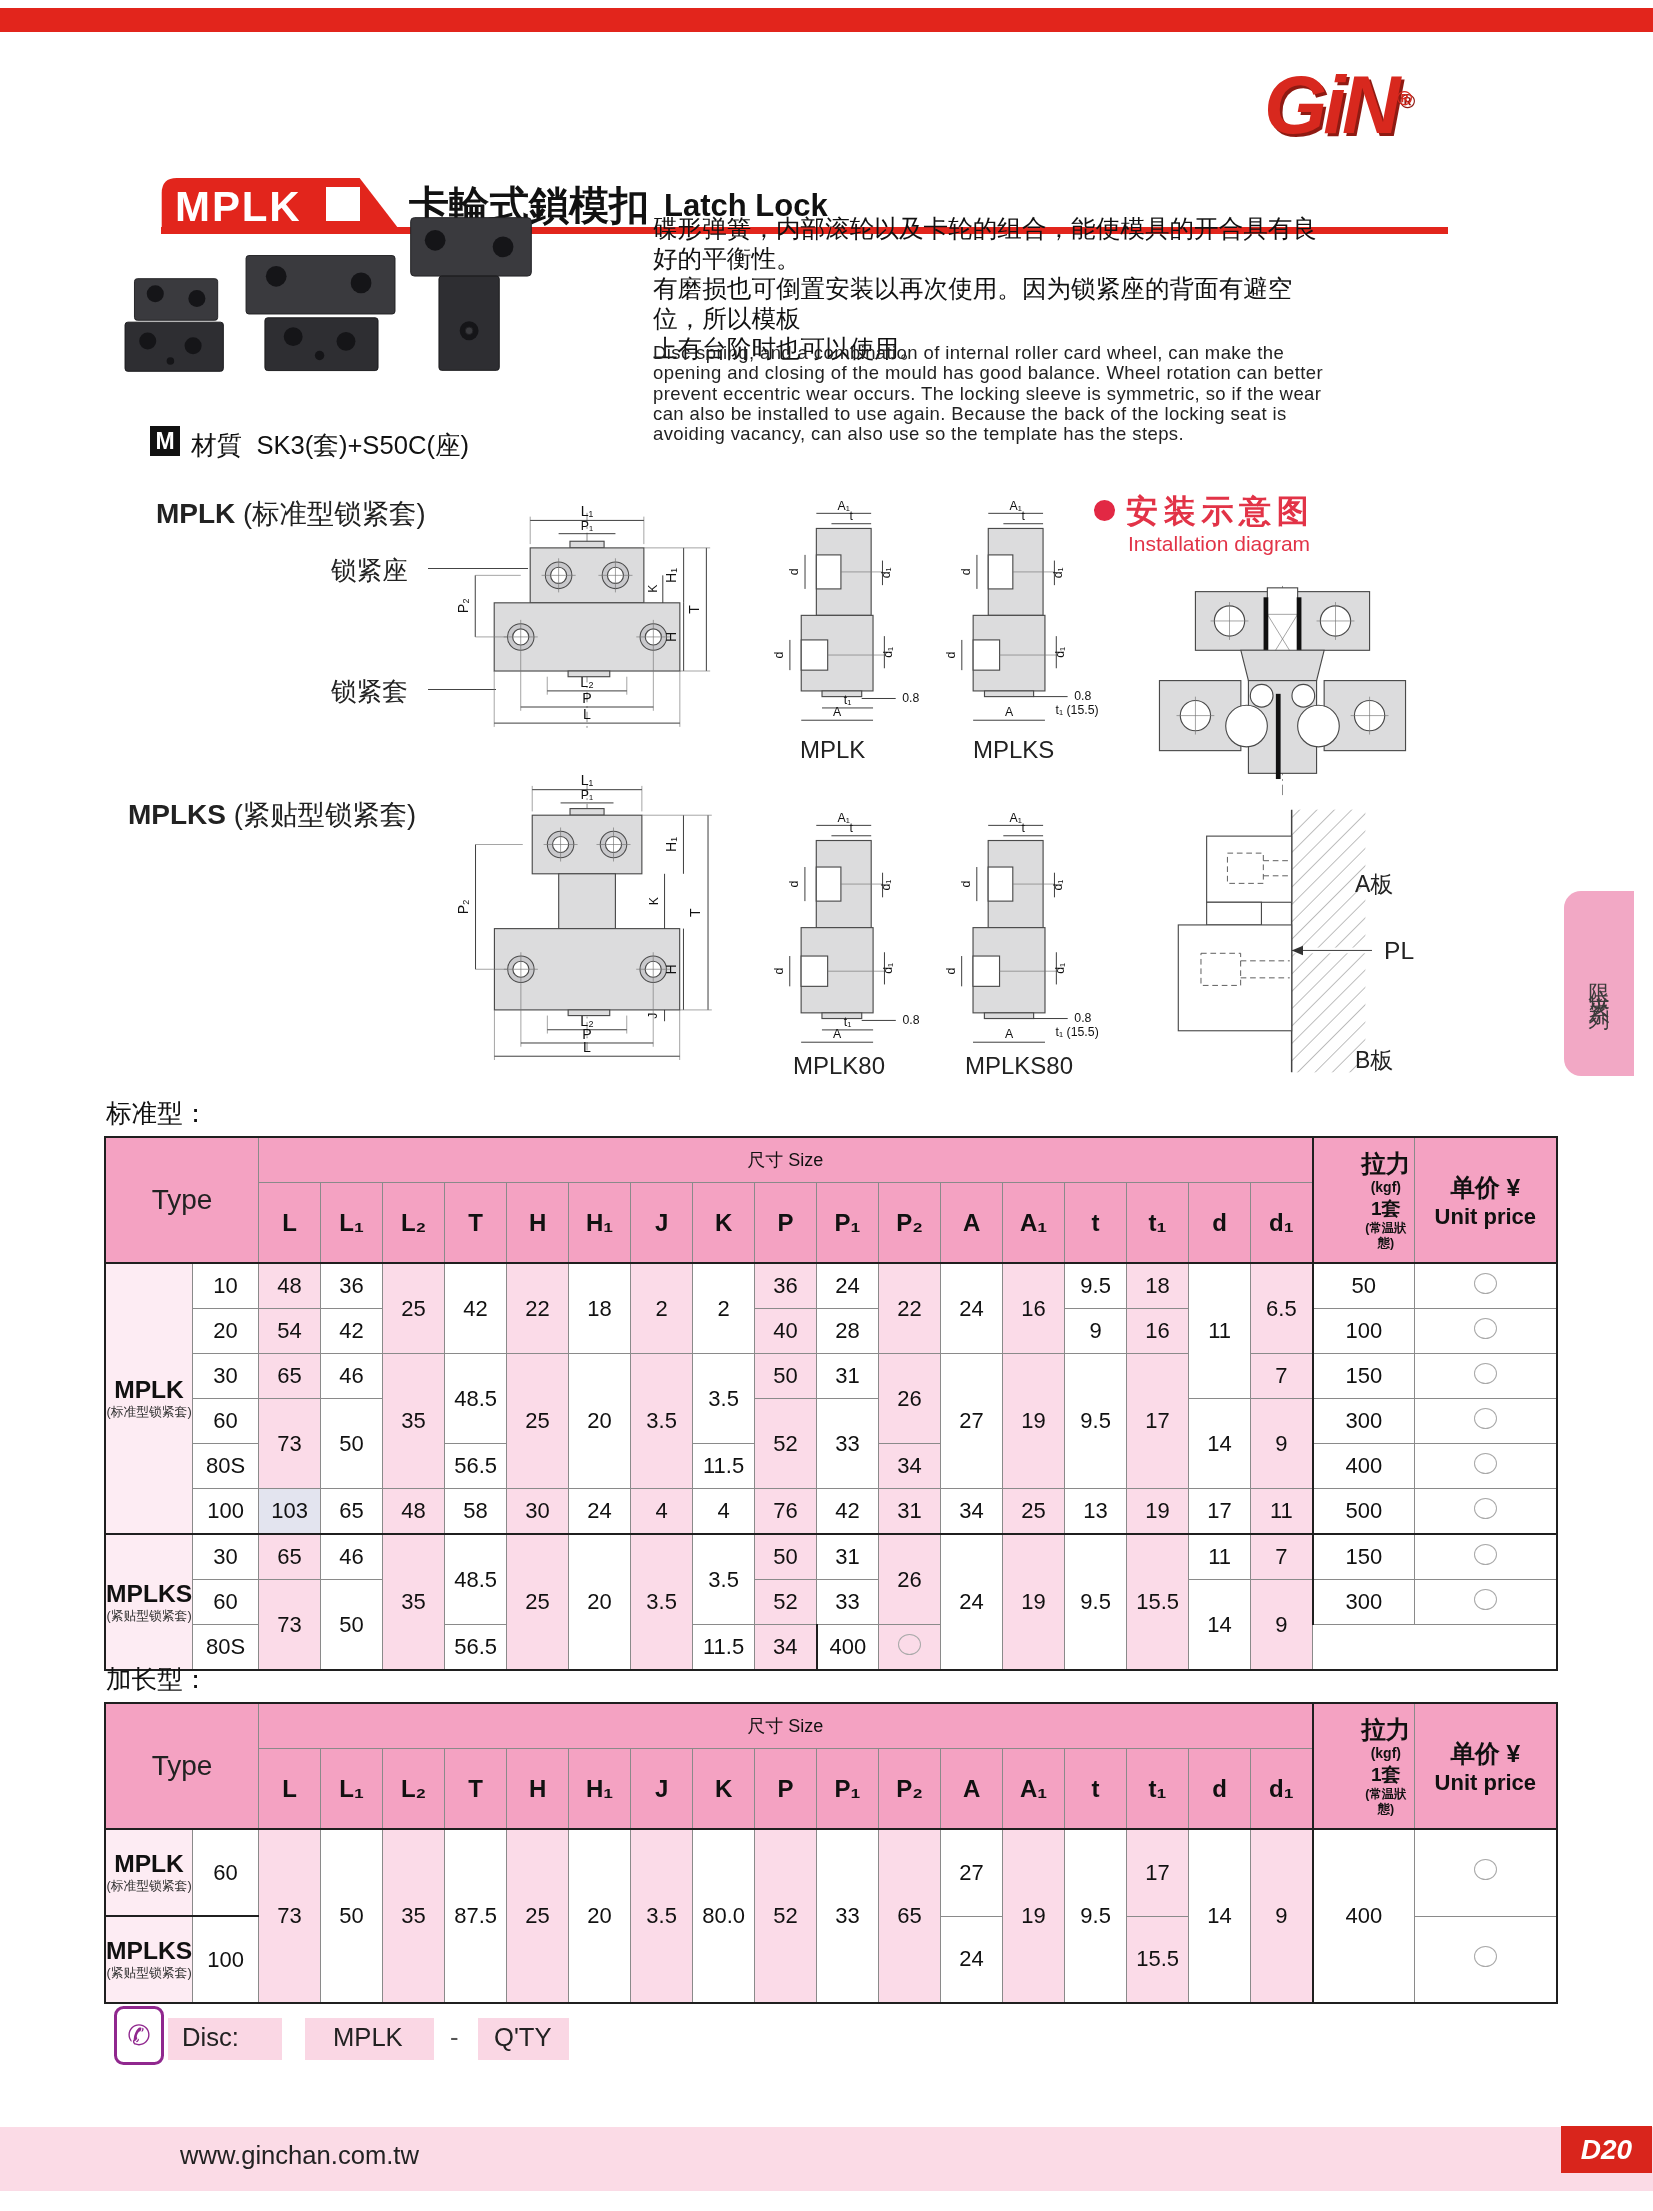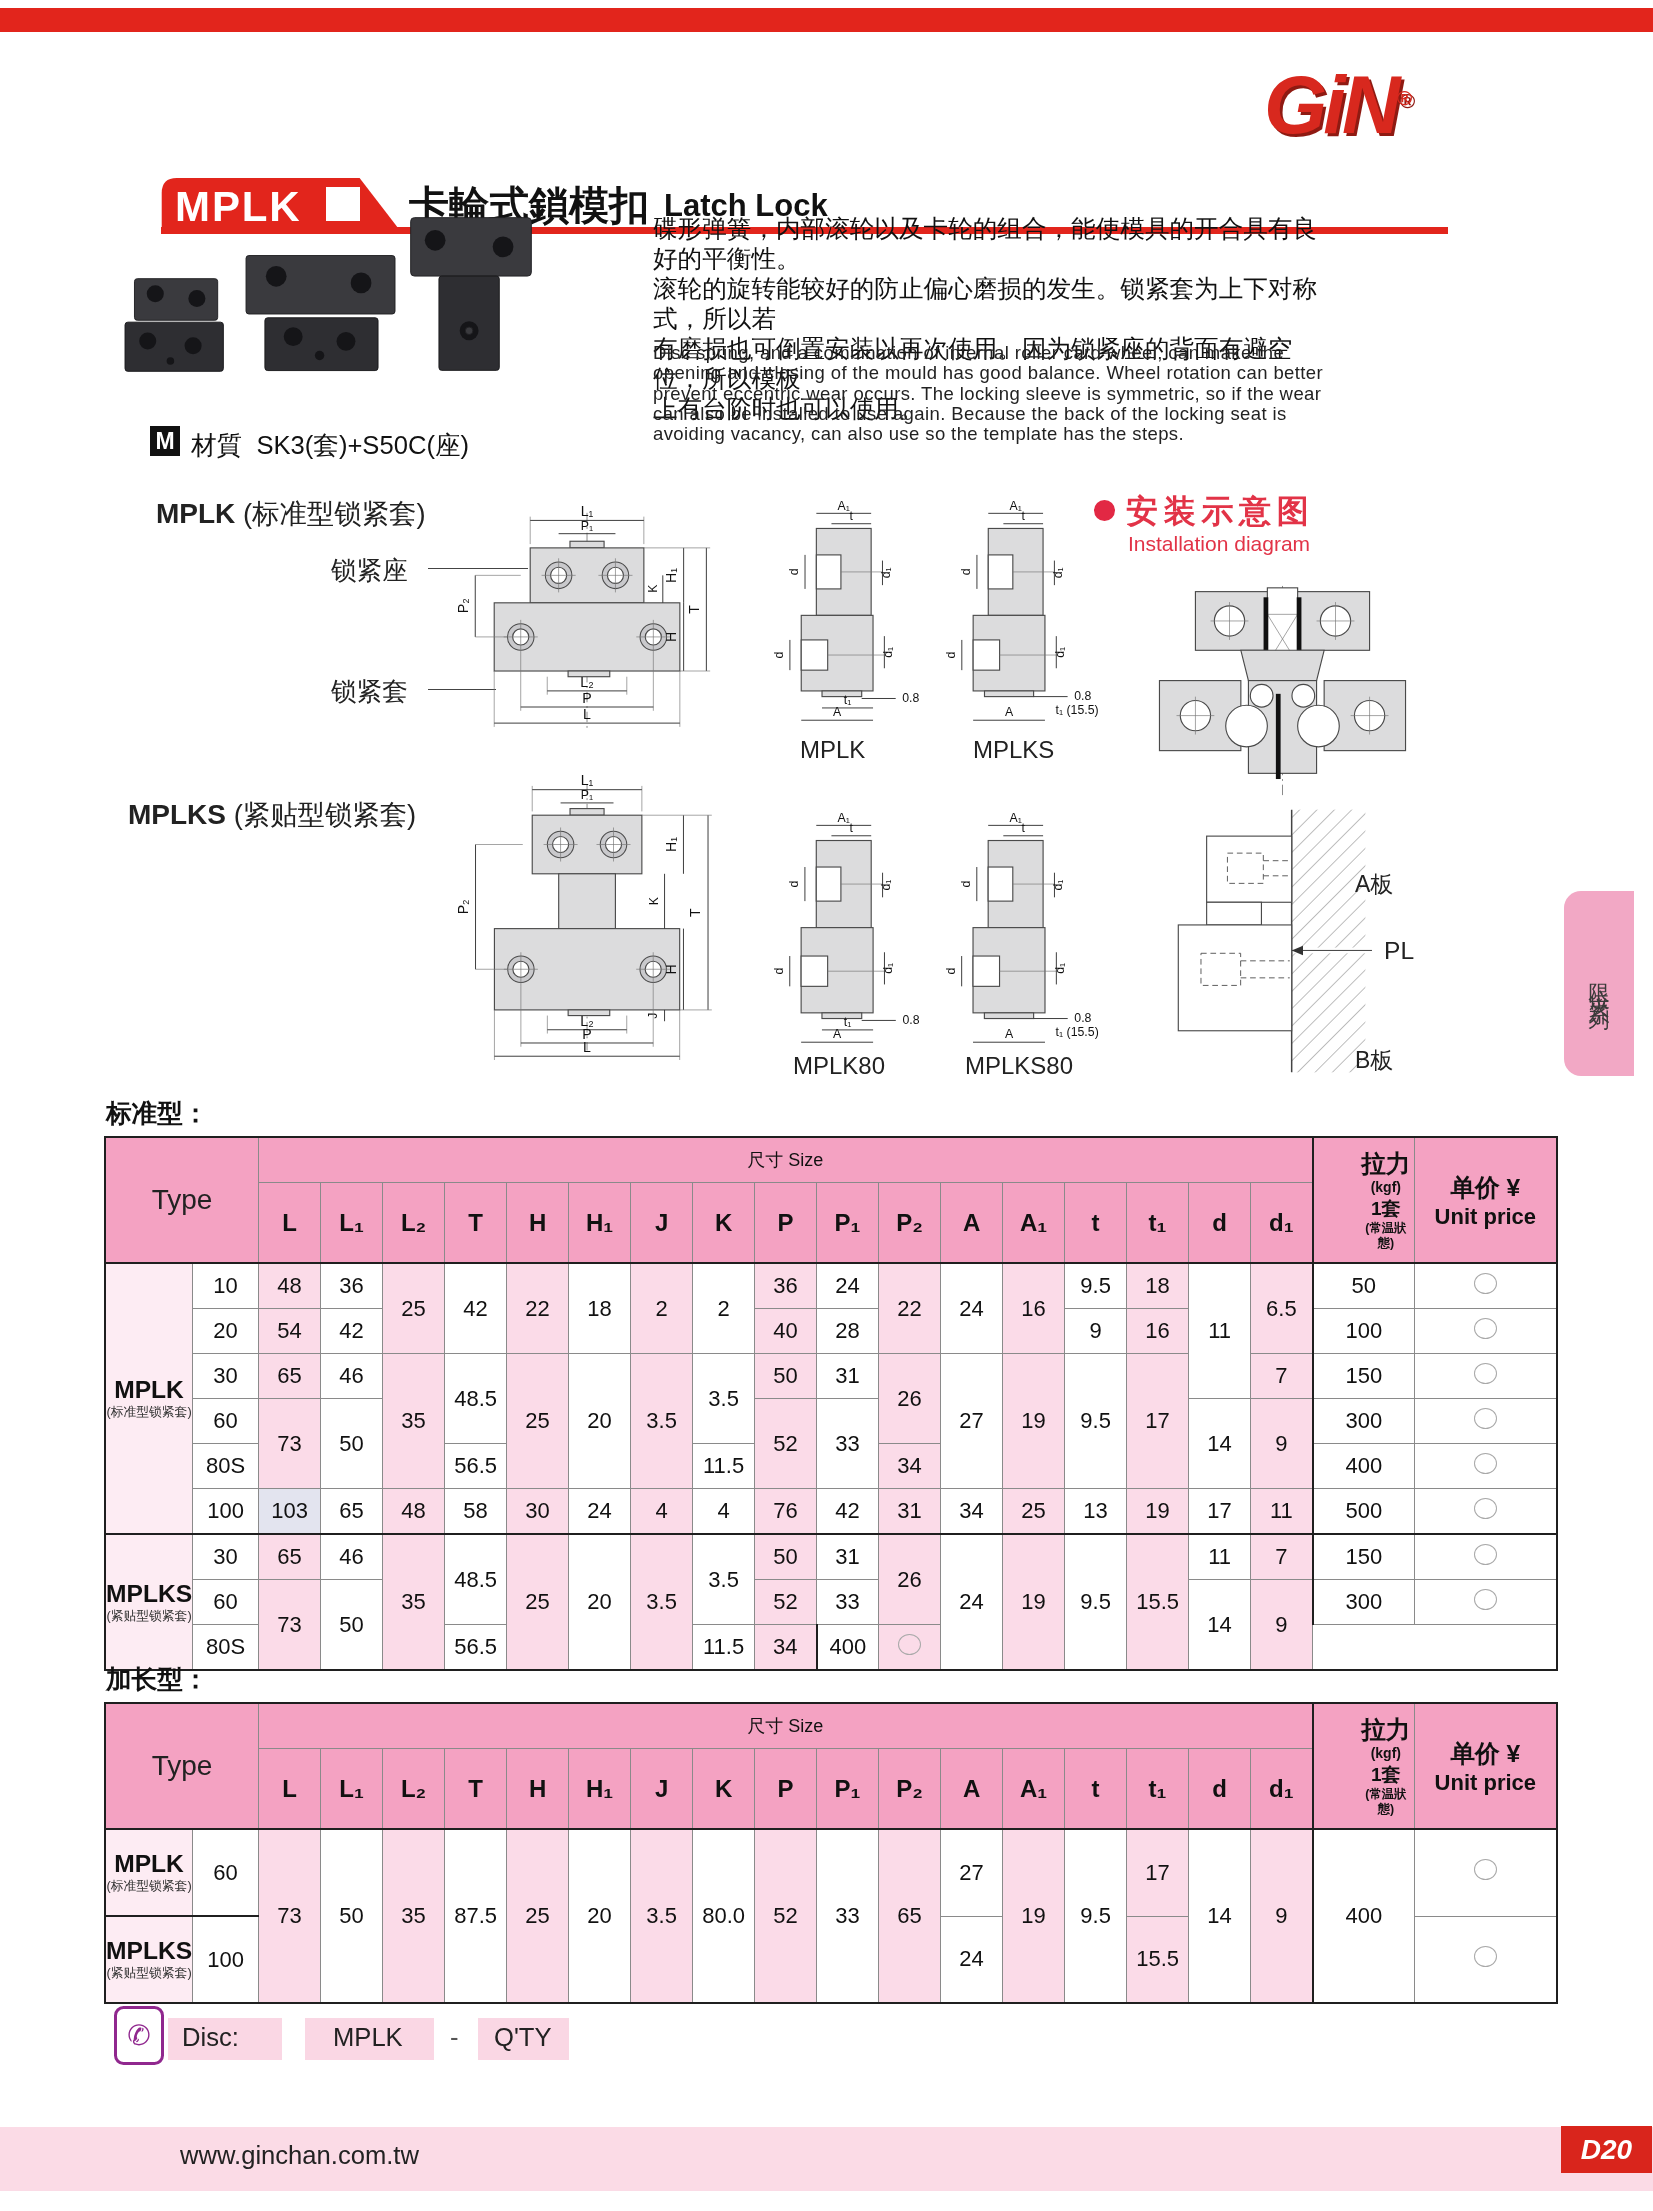--- a/index.html
+++ b/index.html
@@ -36,21 +36,21 @@
   .inst-dot{left:1094px;top:500px;width:21px;height:21px;border-radius:50%;background:#e22844;}
   .inst-zh{left:1126px;top:490px;font-size:32px;font-weight:bold;color:#e23347;letter-spacing:5.7px;}
   .inst-en{left:1128px;top:532px;font-size:21px;color:#e23347;}
   .seclab{font-size:23px;color:#222;}
 
   
   .sidetab{left:1564px;top:891px;width:70px;height:185px;background:#f2a8c5;border-radius:17px 0 0 17px;
            display:flex;align-items:center;justify-content:center;}
   .sidetab div{writing-mode:vertical-rl;text-orientation:upright;font-size:21px;letter-spacing:6.6px;color:#3a3a3a;}
 
-  .seclabel{font-size:25.6px;font-weight:700;color:#111;}
+  .seclabel{font-size:25.6px;font-weight:400;color:#111;}
 
   
   table.spec{position:absolute;border-collapse:collapse;table-layout:fixed;background:#fff;border:2.8px solid #1f1f1f;}
   .spec th,.spec td{border:0.9px solid #8a8a8a;text-align:center;vertical-align:middle;padding:0;overflow:hidden;}
   .spec thead th{background:#f4a2c2;}
   .spec .h-type{font-size:28px;font-weight:normal;color:#222;}
   .spec .h-size{font-size:18px;font-weight:normal;height:44px;color:#111;}
   .spec .h-col{font-size:24px;font-weight:bold;height:79px;color:#111;}
   .spec .h-pull div{line-height:1.25;padding-left:44px;}
   .hp1{font-size:24.6px;} .hp2{font-size:14px;} .hp3{font-size:19px;} .hp4{font-size:12.3px;}
@@ -133,21 +133,20 @@
     <rect x="36" y="70" width="64" height="100" rx="3" class="dark2"></rect>
     <circle cx="68" cy="128" r="10" class="hole"></circle>
       <circle cx="68" cy="128" r="4" class="dark1"></circle>
   </svg>
 
   <div class="abs mbox">M</div>
   <div class="abs mtext pre">材質  SK3(套)+S50C(座)</div>
 
   <div class="abs desc-zh">
     <div>碟形弹簧，内部滚轮以及卡轮的组合，能使模具的开合具有良好的平衡性。</div>
-    <div>滚轮的旋转能较好的防止偏心磨损的发生。锁紧套为上下对称式，所以若</div>
     <div>有磨损也可倒置安装以再次使用。因为锁紧座的背面有避空位，所以模板</div>
     <div>上有台阶时也可以使用。</div>
   </div>
   <div class="abs desc-en">
     <div>Disc spring, and a combination of internal roller card wheel, can make the</div>
     <div>opening and closing of the mould has good balance. Wheel rotation can better</div>
     <div>prevent eccentric wear occurs. The locking sleeve is symmetric, so if the wear</div>
     <div>can also be installed to use again. Because the back of the locking seat is</div>
     <div>avoiding vacancy, can also use so the template has the steps.</div>
   </div>

